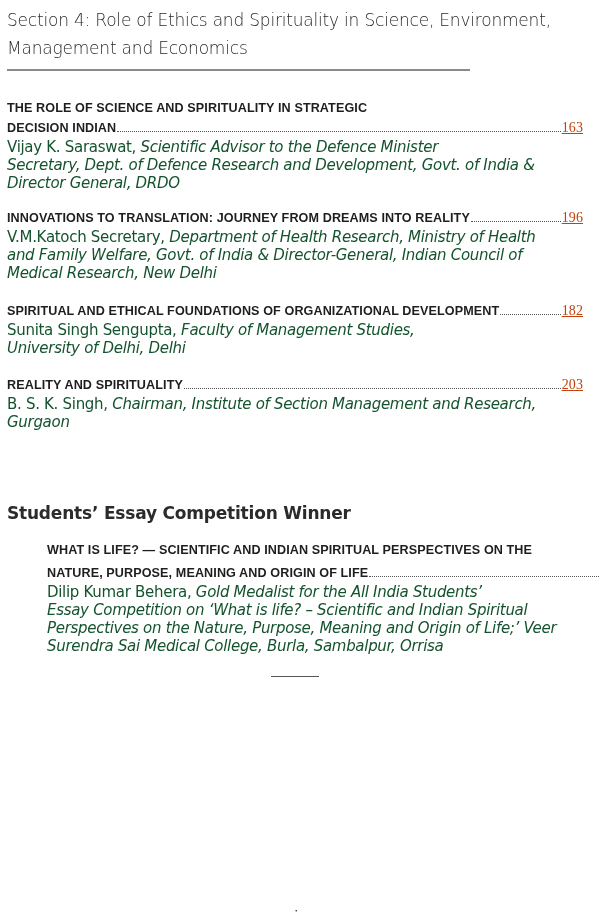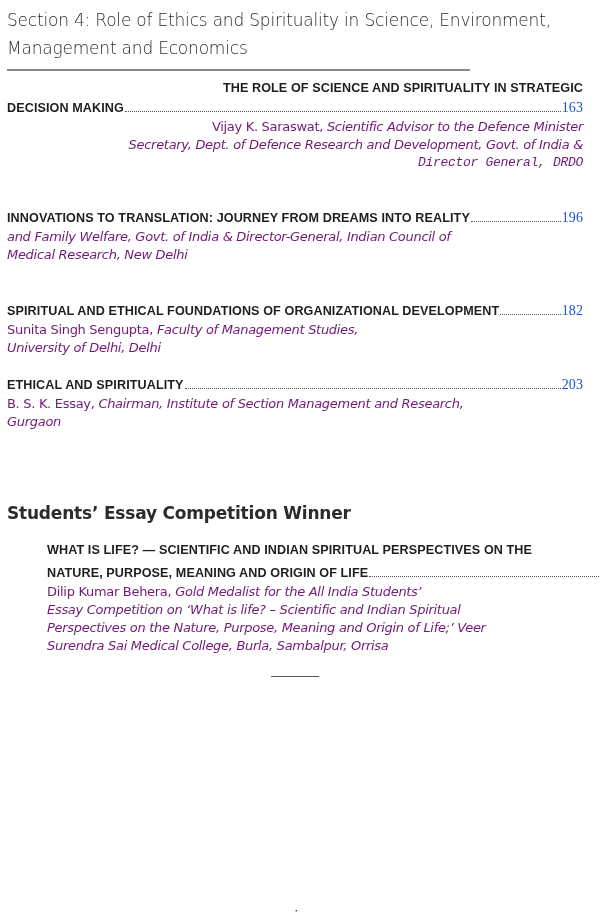--- a/index.html
+++ b/index.html
@@ -19,25 +19,25 @@
   .etitle {
     font-family: "Liberation Sans", sans-serif; font-weight: bold; font-size: 12.6px;
     color: #1e1e1e; line-height: 20px; letter-spacing: 0.1px;
   }
   .tline { display: flex; align-items: baseline; }
   .tline .txt { white-space: nowrap; }
   .tline .dots {
     flex: 1; border-bottom: 1px dotted #555; margin: 0 1px 4px 1px; height: 0;
   }
   .tline .pg {
-    font-family: "Liberation Serif", serif; font-weight: normal; font-size: 14px; color: #1d4ed8;
+    font-family: "Liberation Serif", serif; font-weight: normal; font-size: 14px; color: #c2410c; text-decoration: underline;
   }
   .auth {
-    font-family: "DejaVu Sans", sans-serif; font-size: 13px; line-height: 18px;
-    color: #701a75; letter-spacing: -0.3px;
+    font-family: "DejaVu Sans", sans-serif; font-size: 15px; line-height: 18px;
+    color: #14532d; letter-spacing: -0.3px;
   }
   .auth .nm { font-style: normal; }
   .auth .af { font-style: italic; }
   .sub-head {
     position: absolute; left: 7px; top: 503px;
     font-family: "DejaVu Sans", sans-serif; font-weight: 700; font-size: 17px; color: #2b2b2b;
     letter-spacing: -0.2px;
   }
   .short-rule {
     position: absolute; left: 271px; top: 676px; width: 48px; height: 1px; background: #555;
@@ -46,66 +46,70 @@
     position: absolute; left: 0; width: 600px; top: 907px; text-align: center;
     font-family: "Liberation Serif", serif; font-size: 15px; color: #222;
   }
 </style>
 </head>
 <body>
 
 <div class="section-title">Section 4: Role of Ethics and Spirituality in Science, Environment, Management and Economics</div>
 <div class="rule"></div>
 
-<div class="entry" style="top:78px;text-align:right;">
+<div class="entry" style="top:98px;">
   <div class="etitle">THE ROLE OF SCIENCE AND SPIRITUALITY IN STRATEGIC</div>
   <div class="etitle tline">
-    <span class="txt">DECISION MAKING</span>
+    <span class="txt">DECISION INDIAN</span>
     <span class="dots"></span>
     <span class="pg">163</span>
   </div>
   <div class="auth">
     <span class="nm">Vijay K. Saraswat,</span>
     <span class="af">Scientific Advisor to the Defence Minister</span>
   </div>
   <div class="auth af" style="font-style:italic;">Secretary, Dept. of Defence Research and  Development, Govt. of India &amp;</div>
-  <div class="auth af" style="font-style:italic;font-family:Liberation Mono, monospace;">Director General, DRDO</div>
+  <div class="auth af" style="font-style:italic;">Director General, DRDO</div>
 </div>
 
 <div class="entry" style="top:208px;">
   <div class="etitle tline">
     <span class="txt">INNOVATIONS TO TRANSLATION: JOURNEY FROM DREAMS INTO REALITY</span>
     <span class="dots"></span>
     <span class="pg">196</span>
+  </div>
+  <div class="auth">
+    <span class="nm">V.M.Katoch  Secretary,</span>
+    <span class="af">Department of Health Research, Ministry of Health</span>
   </div>
   <div class="auth" style="font-style:italic;">and Family Welfare, Govt. of India &amp; Director-General, Indian Council of</div>
   <div class="auth" style="font-style:italic;">Medical Research, New Delhi</div>
 </div>
 
 <div class="entry" style="top:301px;">
   <div class="etitle tline">
     <span class="txt">SPIRITUAL AND ETHICAL FOUNDATIONS OF ORGANIZATIONAL DEVELOPMENT</span>
     <span class="dots"></span>
     <span class="pg">182</span>
   </div>
   <div class="auth">
     <span class="nm">Sunita Singh Sengupta,</span>
     <span class="af">Faculty of Management Studies,</span>
   </div>
   <div class="auth" style="font-style:italic;">University of Delhi, Delhi</div>
 </div>
 
 <div class="entry" style="top:375px;">
   <div class="etitle tline">
-    <span class="txt">ETHICAL AND SPIRITUALITY</span>
+    <span class="txt">REALITY AND SPIRITUALITY</span>
     <span class="dots"></span>
     <span class="pg">203</span>
   </div>
   <div class="auth">
-    <span class="nm">B. S. K. Essay,</span>
+    <span class="nm">B. S. K. Singh,</span>
     <span class="af">Chairman, Institute of Section Management and Research,</span>
   </div>
   <div class="auth" style="font-style:italic;">Gurgaon</div>
 </div>
 
 <div class="sub-head">Students’ Essay Competition Winner</div>
 
 <div class="entry" style="top:540px;margin-left:40px;">
   <div class="etitle">WHAT IS LIFE? — SCIENTIFIC AND INDIAN SPIRITUAL PERSPECTIVES ON THE</div>
   <div class="etitle tline" style="margin-top:3px;">

